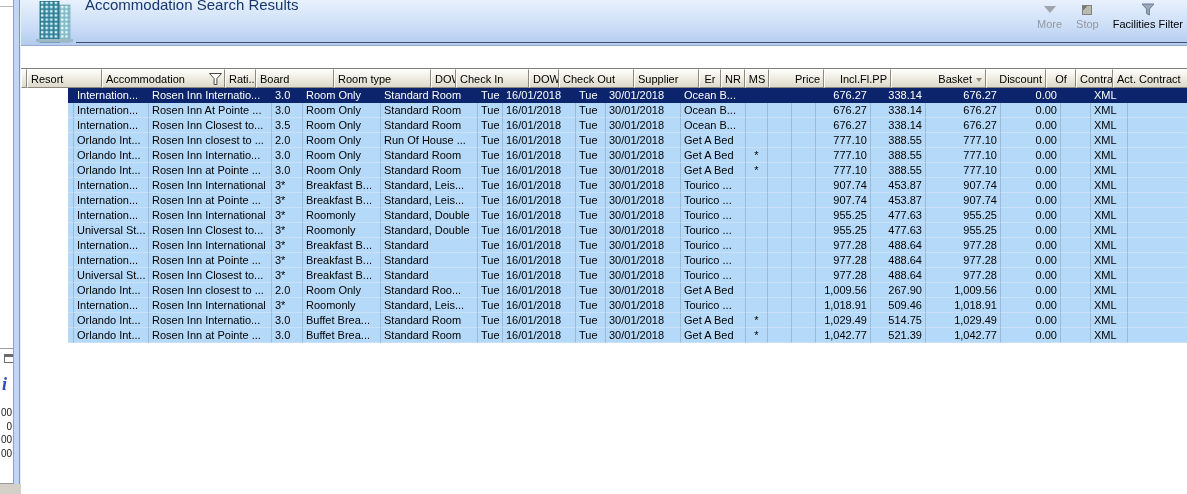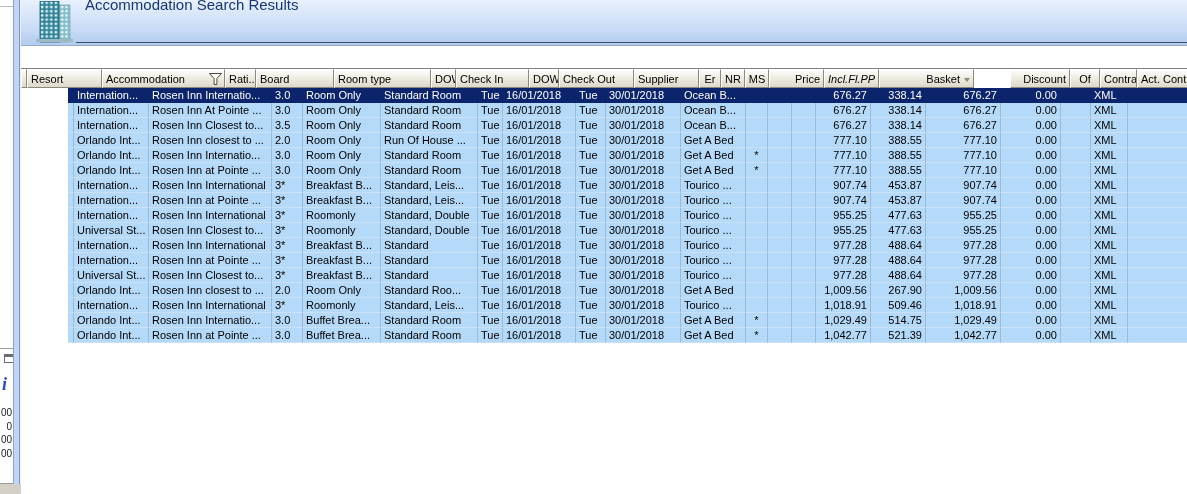--- a/index.html
+++ b/index.html
@@ -117,20 +117,42 @@
           <rect x="27" y="4" width="12" height="37" fill="url(#winp2)" stroke="#5a98a8" stroke-width="0.6"></rect>
           <rect x="9" y="0" width="19" height="41" fill="url(#winp)" stroke="#1c5a6e" stroke-width="0.8"></rect>
           <rect x="5" y="38" width="37" height="3" fill="#9fb9c4"></rect>
         </svg>
       </div>
       <div class="titles">
         <div>Accommodation Search Results</div>
       </div>
       <div class="t-div"></div>
 
+      <div class="toolbar">
+        <div class="tbtn disabled">
+          <span class="ticon">
+              <span class="tri"></span>
+            </span>
+          <span class="tlabel">More</span>
+        </div>
+        <div class="tbtn disabled">
+          <span class="ticon">
+              <span class="stopsq"></span>
+            </span>
+          <span class="tlabel">Stop</span>
+        </div>
+        <div class="tbtn">
+          <span class="ticon">
+            <svg width="14" height="13" viewBox="0 0 14 13">
+              <path d="M1 1 h12 l-4.6 5 v6 l-2.8 -1.4 v-4.6 Z" fill="#9aa9bd" stroke="#6a7a90" stroke-width="1"></path>
+            </svg>
+          </span>
+          <span class="tlabel">Facilities Filter</span>
+        </div>
+      </div>
     </div>
 
 
     <div class="grid">
       <div class="thead" id="thead">
           <div class="hcell stub-l"></div>
           <div class="hcell" style="width: 75px;"><span>Resort</span></div>
           <div class="hcell has-filter" style="width: 123px;"><span>Accommodation</span><div class="funnel"><svg width="13" height="12" viewBox="0 0 13 12">
                 <path d="M0.5 0.5 h12 l-4.6 5 v6 l-2.8 0 v-6 Z" fill="#fbfbf7" stroke="#4a4a44" stroke-width="1"></path>
               </svg></div></div>
@@ -139,23 +161,23 @@
           <div class="hcell" style="width: 97px;"><span>Room type</span></div>
           <div class="hcell" style="width: 25px;"><span>DOW</span></div>
           <div class="hcell" style="width: 73px;"><span>Check In</span></div>
           <div class="hcell" style="width: 30px;"><span>DOW</span></div>
           <div class="hcell" style="width: 75px;"><span>Check Out</span></div>
           <div class="hcell" style="width: 65px;"><span>Supplier</span></div>
           <div class="hcell center" style="width: 22px;"><span>Er</span></div>
           <div class="hcell center" style="width: 24px;"><span>NR</span></div>
           <div class="hcell center" style="width: 24px;"><span>MS</span></div>
           <div class="hcell right" style="width: 55px;"><span>Price</span></div>
-          <div class="hcell right" style="width: 55px; font-style: italic;"><span>Incl.Fl.PP</span></div>
+          <div class="hcell right" style="width: 67px;"><span>Incl.Fl.PP</span></div>
           <div class="hcell right" style="width: 95px;"><span>Basket</span><div class="sortmark"></div></div>
-          <div class="hcell right" style="width: 60px; margin-left: 36px;"><span>Discount</span></div>
+          <div class="hcell right" style="width: 60px;"><span>Discount</span></div>
           <div class="hcell center" style="width: 30px;"><span>Of</span></div>
           <div class="hcell" style="width: 37px;"><span>Contract</span></div>
           <div class="hcell" style="width: 78px;"><span>Act. Contract</span></div>
           <div class="hcell stub-r"></div>
         </div>
       <div class="tbody" id="tbody">
           <div class="trow selected">
             <div class="tcell stub-l"></div>
             <div class="tcell" style="width: 75px;">Internation...</div>
             <div class="tcell" style="width: 123px;">Rosen Inn Internatio...</div>

